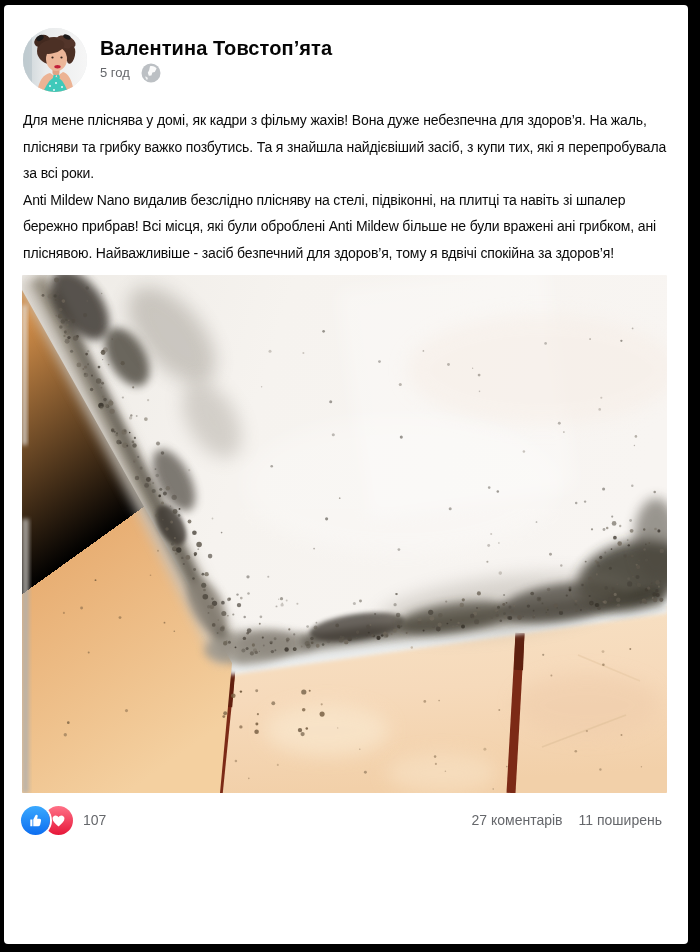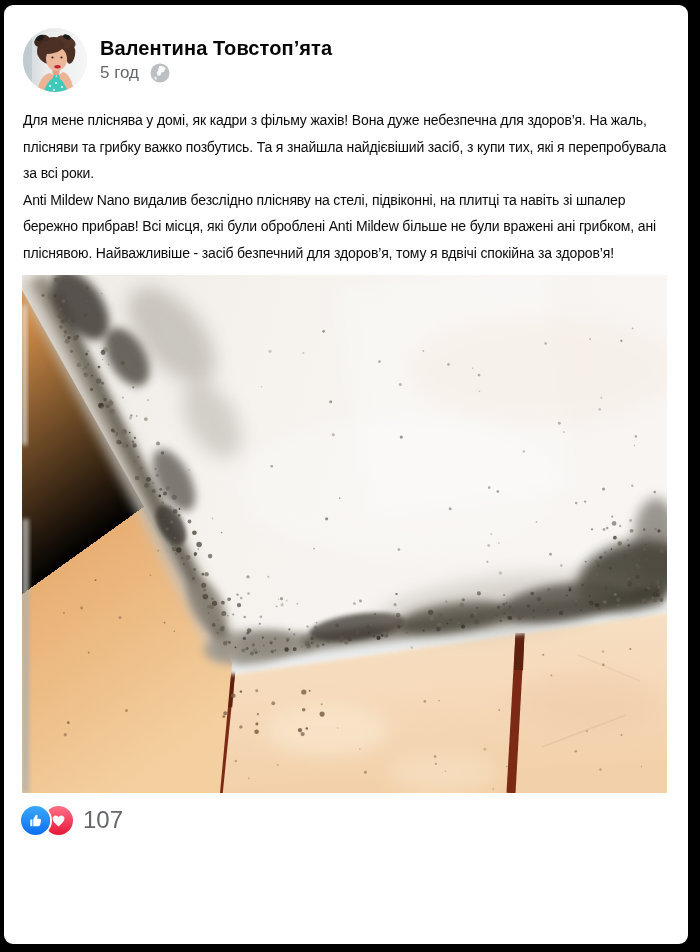--- a/index.html
+++ b/index.html
@@ -1,33 +1,33 @@
 <!DOCTYPE html>
 <html><head>
 <meta charset="utf-8">
 <style>
   html,body{margin:0;padding:0;background:#000;}
   body{width:700px;height:952px;overflow:hidden;position:relative;font-family:"Liberation Sans",sans-serif;}
-  .card{position:absolute;left:4px;top:5px;width:684px;height:939px;background:#fff;border-radius:9px;overflow:hidden;color:#050505;}
+  .card{position:absolute;left:4px;top:5px;width:684px;height:939px;background:#fff;border-radius:4px;overflow:hidden;color:#050505;}
   
   .header{display:flex;align-items:center;gap:13px;padding:23px 20px 0 19px;}
   .avatar{width:64px;height:64px;border-radius:50%;overflow:hidden;flex:0 0 64px;cursor:pointer;background:#e7eaec;}
   .avatar svg{display:block;}
   .hmeta{display:flex;flex-direction:column;gap:3px;}
   .author{font-size:20px;font-weight:bold;line-height:1.1;letter-spacing:.1px;cursor:pointer;}
-  .meta{display:flex;align-items:center;gap:10px;color:#65676b;font-size:17px;font-weight:500;}
+  .meta{display:flex;align-items:center;gap:10px;color:#65676b;font-size:13px;font-weight:500;}
   .globe{width:22px;height:22px;display:inline-flex;}
   
   .post-text{margin:15px 18px 0 19px;font-size:14px;line-height:26.6px;letter-spacing:-.15px;color:#0a0a0a;}
   .post-text p{margin:0;}
   
   .photo{margin:8px 0 0 18px;width:645px;height:518px;position:relative;display:block;}
   .photo svg{display:block;border-radius:1px;}
   
-  .footer{display:flex;justify-content:space-between;align-items:center;padding:13px 26px 0 17px;color:#65676b;font-size:24px;}
+  .footer{display:flex;justify-content:space-between;align-items:center;padding:13px 26px 0 17px;color:#65676b;font-size:14px;}
   .reactions{display:flex;align-items:center;cursor:pointer;}
   .rx{width:29px;height:29px;border-radius:50%;display:flex;align-items:center;justify-content:center;box-shadow:0 0 0 2px #fff;position:relative;}
   .rx.like{background:linear-gradient(#3aa9ff,#0d6ef0);z-index:2;}
   .rx.love{background:linear-gradient(#ff7187,#e61739);z-index:1;margin-left:-6px;}
   .count{margin-left:10px;color:#65676b;}
   .rstats{display:flex;gap:16px;}
   .rstats span{cursor:pointer;}
 </style>
 </head>
 <body>
@@ -687,15 +687,19 @@
           <path fill="#fff" d="M3.1 7.1h2v6.2h-2zM5.9 13.3h4.9c.78 0 1.45-.54 1.6-1.3l.83-3.85c.2-.9-.5-1.75-1.42-1.75H9.55l.5-2.45c.12-.62-.28-1.23-.9-1.36-.52-.1-1.05.14-1.3.6L5.9 7.1z"></path>
         </svg>
       </span>
       <span class="rx love">
         <svg width="17" height="17" viewBox="0 0 16 16">
           <path fill="#fff" d="M8 13.6C4.5 10.8 2.4 8.6 2.4 6.2c0-1.6 1.25-2.85 2.85-2.85 1.15 0 2.2.65 2.75 1.7.55-1.05 1.6-1.7 2.75-1.7 1.6 0 2.85 1.25 2.85 2.85 0 2.4-2.1 4.6-5.6 7.4z"></path>
         </svg>
       </span>
       <span class="count">107</span>
     </div>
+    <div class="rstats">
+      <span>27 коментарів</span>
+      <span>11 поширень</span>
+    </div>
   </div>
 
 </div>
 
 </body></html>

